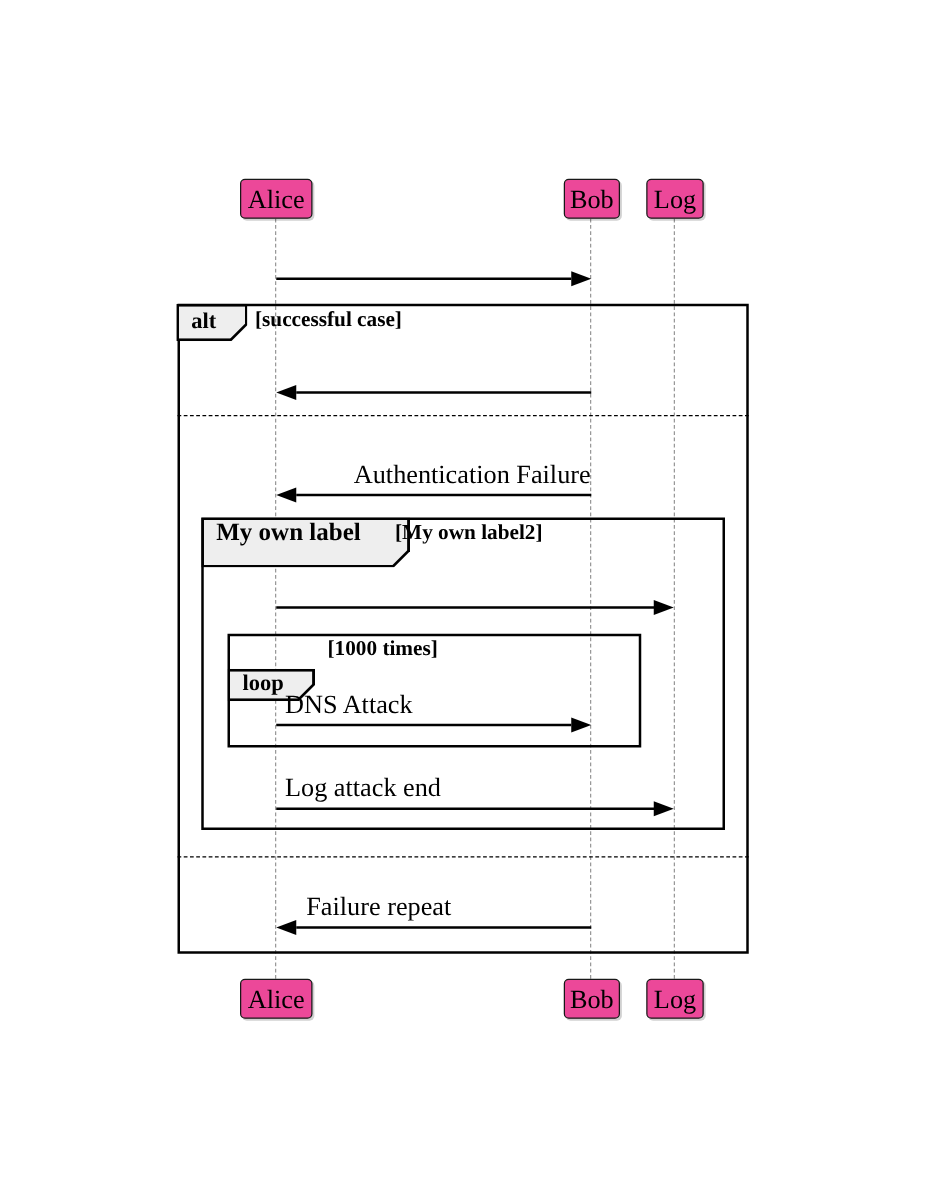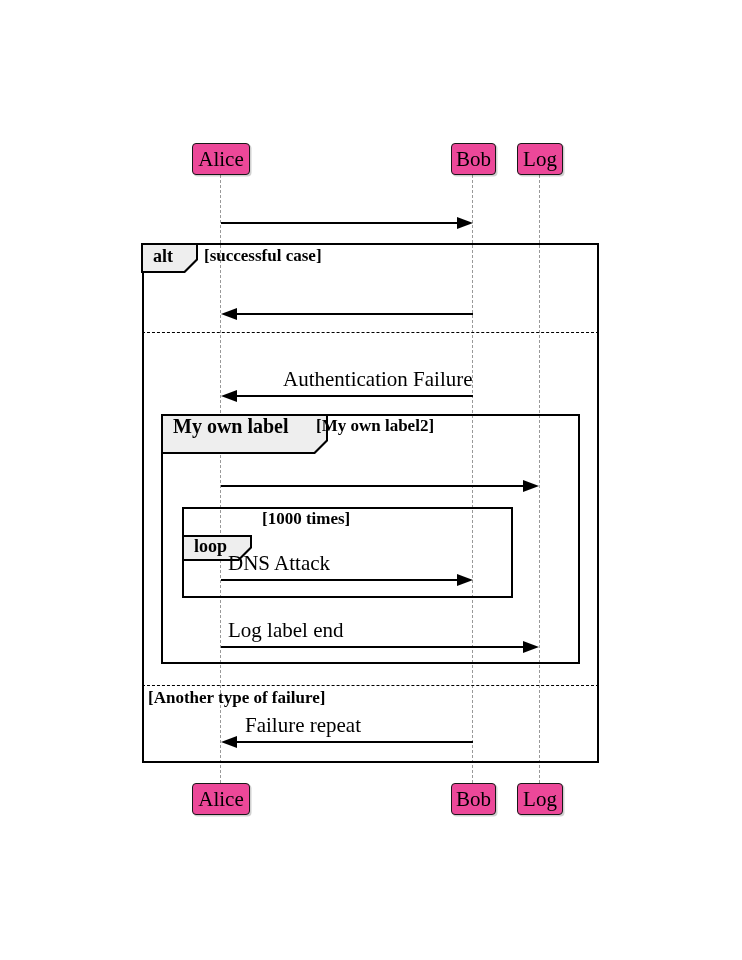--- a/index.html
+++ b/index.html
@@ -58,40 +58,39 @@
   <div class="tab" style="left:161px; top:414px; width:167px; height:40px;">
     <span style="line-height:24px;">My own label</span>
   </div>
   <div class="cond" style="left:316px; top:416px;">[My own label2]</div>
 
   <div class="tab" style="left:182px; top:507px; width:70px; height:26px;margin-top:28px;">
     <span style="line-height:23px; font-size:18px;">loop</span>
   </div>
   <div class="cond" style="left:262px; top:509px;">[1000 times]</div>
 
-  <div class="cond" style="left:148px; top:688px;">[Another type of failure]</div>
 
   <div class="aline" style="left:221px; top:222px; width:236px;"></div>
   <span class="ahead right" style="left:457px; top:217px;"></span>
 
   <div class="aline" style="left:237px; top:313px; width:236px;"></div>
   <span class="ahead left" style="left:221px; top:308px;"></span>
 
   <div class="msg-label" style="left:245px; top:367px;margin-left:38px;">Authentication Failure</div>
   <div class="aline" style="left:237px; top:395px; width:236px;"></div>
   <span class="ahead left" style="left:221px; top:390px;"></span>
 
   <div class="aline" style="left:221px; top:485px; width:303px;"></div>
   <span class="ahead right" style="left:523px; top:480px;"></span>
 
   <div class="msg-label" style="left:228px; top:551px;">DNS Attack</div>
   <div class="aline" style="left:221px; top:579px; width:236px;"></div>
   <span class="ahead right" style="left:457px; top:574px;"></span>
 
-  <div class="msg-label" style="left:228px; top:618px;">Log label end</div>
+  <div class="msg-label" style="left:228px; top:618px;">Log attack end</div>
   <div class="aline" style="left:221px; top:646px; width:303px;"></div>
   <span class="ahead right" style="left:523px; top:641px;"></span>
 
   <div class="msg-label" style="left:245px; top:713px;">Failure repeat</div>
   <div class="aline" style="left:237px; top:741px; width:236px;"></div>
   <span class="ahead left" style="left:221px; top:736px;"></span>
 
   <div class="participant" style="left:192px; top:143px; width:58px;">Alice</div>
   <div class="participant" style="left:451px; top:143px; width:45px;">Bob</div>
   <div class="participant" style="left:517px; top:143px; width:46px;">Log</div>

